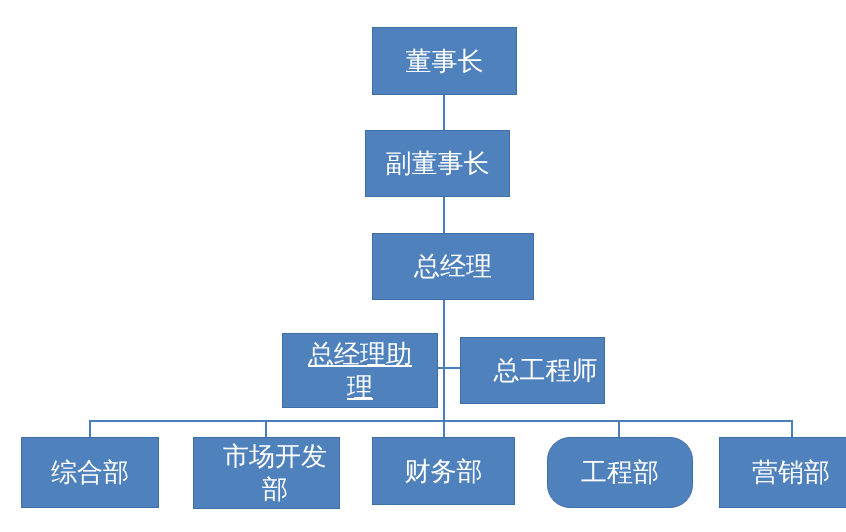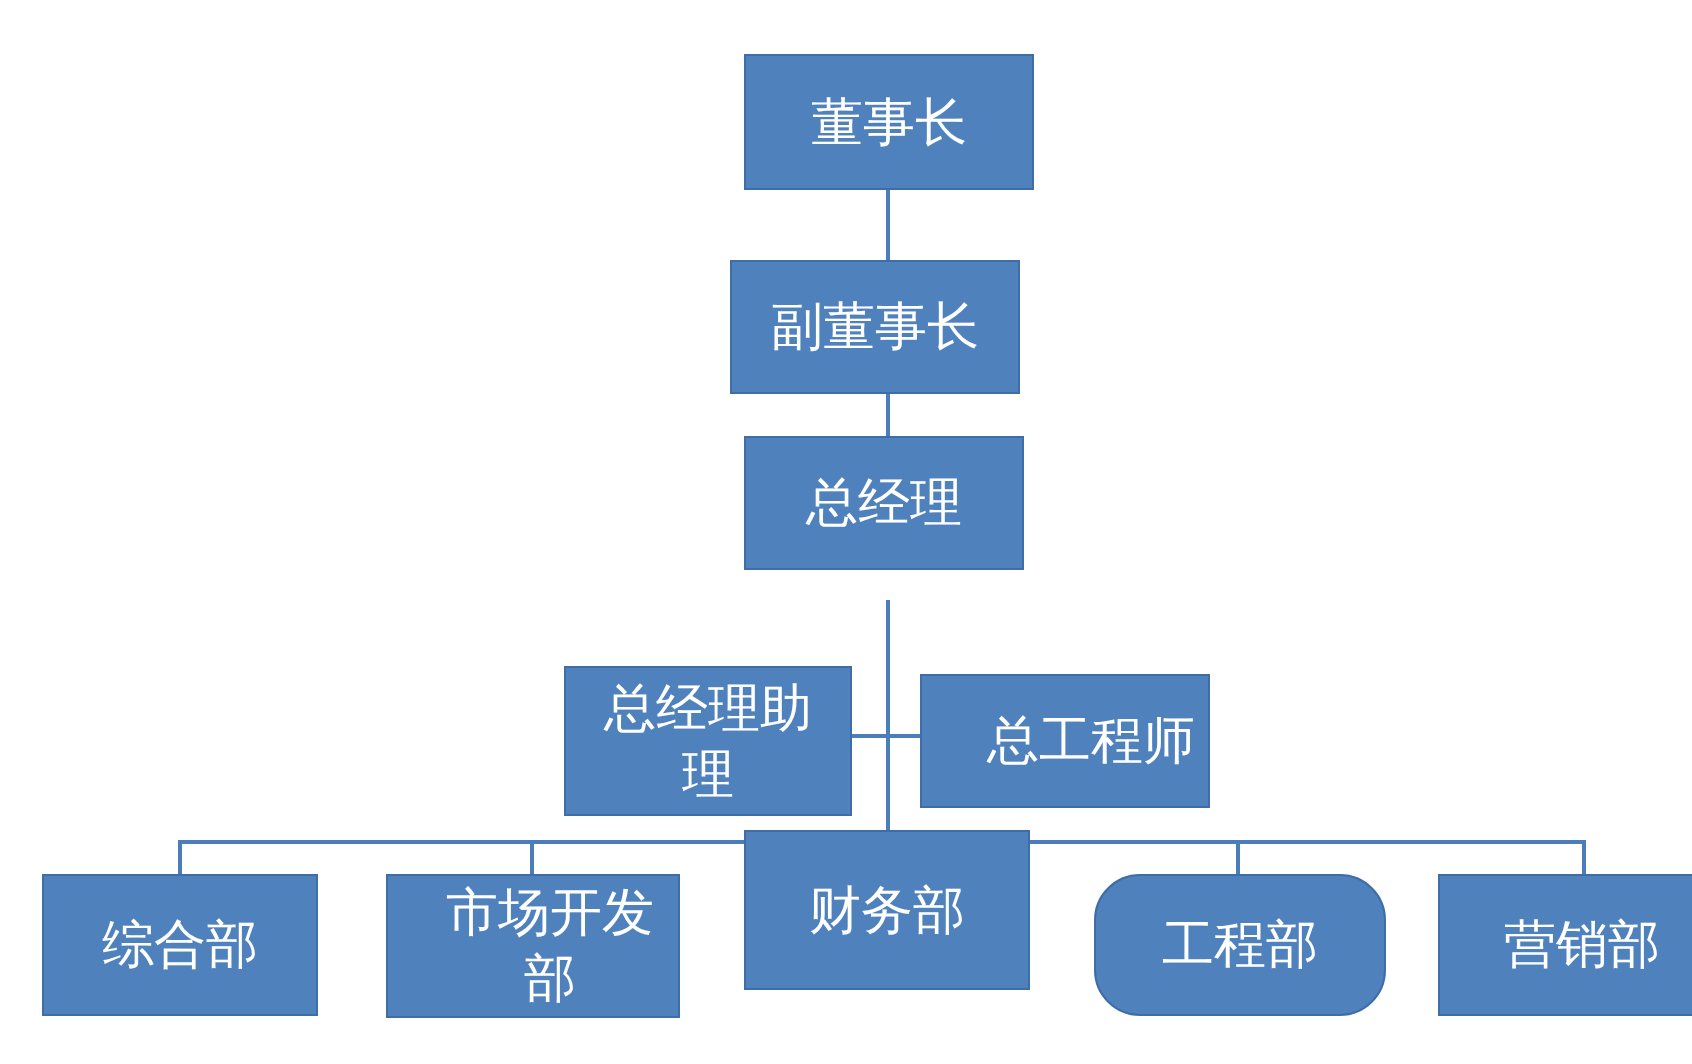--- a/index.html
+++ b/index.html
@@ -29,26 +29,26 @@
     text-align: center;
     font-size: 26px;
     line-height: 33px;
   }
   .node .lbl { display: block; }
   
   .node.wrap2 .lbl { width: 108px; }
 
   .n-chairman        { left: 352px; top: 27px;  width: 145px; height: 68px; }
   .n-vice-chairman   { left: 345px; top: 130px; width: 145px; height: 67px; }
-  .n-general-manager { left: 352px; top: 218px; width: 140px; height: 67px; }
-  .n-gm-assistant    { left: 262px; top: 333px; width: 144px; height: 75px; }
+  .n-general-manager { left: 352px; top: 233px; width: 162px; height: 67px; }
+  .n-gm-assistant    { left: 262px; top: 333px; width: 156px; height: 75px; text-decoration: underline; }
   .n-chief-engineer  { left: 440px; top: 337px; width: 145px; height: 67px; padding-left: 26px; }
   .n-dept-general     { left: 1px;   top: 437px; width: 138px; height: 71px; }
   .n-dept-market-dev  { left: 173px; top: 437px; width: 147px; height: 72px; padding-left: 17px; }
-  .n-dept-finance     { left: 352px; top: 415px; width: 143px; height: 80px; }
+  .n-dept-finance     { left: 352px; top: 437px; width: 143px; height: 68px; }
   .n-dept-engineering { left: 527px; top: 437px; width: 146px; height: 71px; border-radius: 23px; }
   .n-dept-marketing   { left: 699px; top: 437px; width: 144px; height: 71px; }
 
   
   .vline, .hline {
     position: absolute;
     background: #4a7ebb;
   }
   .vline { width: 2px; }
   .hline { height: 2px; }

